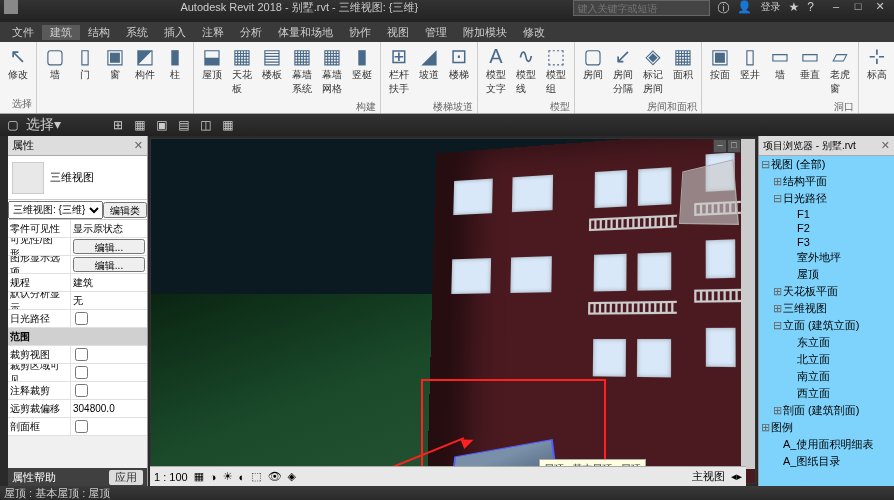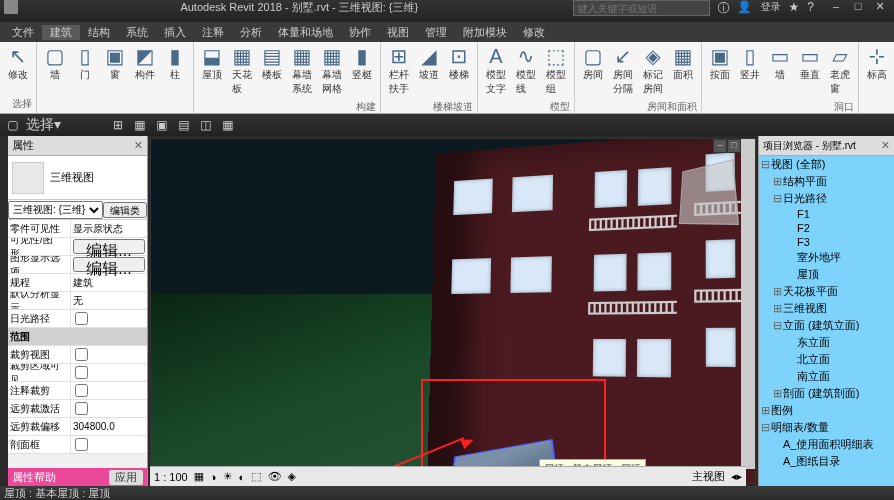--- a/index.html
+++ b/index.html
@@ -32,22 +32,22 @@
 .type-name { font-size: 11px; }
 .instance-row { height: 20px; display: flex; align-items: center; border-bottom: 1px solid #ccc; background: #fff; }
 .instance-row select { flex: 1; font-size: 10px; height: 18px; }
 .edit-type-btn { font-size: 10px; padding: 0 4px; height: 16px; }
 .props-grid { flex: 1; overflow-y: auto; }
 .prop-row { display: flex; height: 18px; border-bottom: 1px solid #e0e0e0; background: #fff; }
 .prop-row.section { background: #d0d0d0; font-weight: bold; }
 .prop-label { width: 62px; padding: 0 2px; font-size: 10px; display: flex; align-items: center; overflow: hidden; }
 .prop-value { flex: 1; padding: 0 2px; font-size: 10px; display: flex; align-items: center; border-left: 1px solid #e0e0e0; }
 .prop-value input[type=checkbox]{ margin: 0 0 0 2px; }
-.prop-value button { font-size: 16px; padding: 0 4px; width: 100%; height: 15px; }
-.panel-footer { height: 18px; background: #ec4899; color: #fff; display: flex; align-items: center; justify-content: space-between; padding: 0 4px; font-size: 10px; }
+.prop-value button { font-size: 10px; padding: 0 4px; width: 100%; height: 15px; }
+.panel-footer { height: 18px; background: #404040; color: #fff; display: flex; align-items: center; justify-content: space-between; padding: 0 4px; font-size: 10px; }
 .viewport { flex: 1; background: #1a4a2a; position: relative; border: 1px solid #333; margin: 2px; }
 .vp-titlebar { position: absolute; top: 0; right: 0; display: flex; gap: 2px; background: #333; padding: 1px; }
 .vp-tbtn { width: 12px; height: 12px; background: #555; color: #ccc; font-size: 9px; text-align: center; cursor: pointer; }
 .viewcube { position: absolute; top: 24px; right: 20px; width: 60px; height: 60px; background: rgba(200,200,200,.6); transform: perspective(100px) rotateX(15deg) rotateY(-25deg); border: 1px solid #aaa; }
 .building-scene { position: absolute; left: 0; top: 0; right: 0; bottom: 0; overflow: hidden; }
 .ground { position: absolute; left: 0; right: 0; bottom: 0; height: 55%; background: linear-gradient(160deg, #0a2512 0%, #1a4a2a 40%, #2a5a3a 100%); }
 .sky { position: absolute; left: 0; right: 0; top: 0; height: 45%; background: #0a1a20; }
 .bldg { position: absolute; left: 280px; top: 10px; width: 320px; height: 380px; background: #4a1a20; transform: perspective(800px) rotateY(-18deg) rotateX(5deg); transform-origin: left center; box-shadow: inset 40px 0 30px rgba(0,0,0,.5); }
 .win { position: absolute; background: #d8e8f8; box-shadow: inset 0 0 4px rgba(0,0,0,.3); }
 .balc { position: absolute; background: repeating-linear-gradient(90deg,#ccc 0 2px, transparent 2px 5px); border-top: 2px solid #ccc; border-bottom: 2px solid #ccc; height: 12px; }
@@ -334,26 +334,20 @@
             <input type="checkbox" style="">
           </div>
         </div>
         <div class="prop-row">
           <div class="prop-label">注释裁剪</div>
           <div class="prop-value">
             <input type="checkbox" style="">
           </div>
         </div>
         <div class="prop-row">
-          <div class="prop-label">远剪裁激活</div>
-          <div class="prop-value">
-            <input type="checkbox" style="">
-          </div>
-        </div>
-        <div class="prop-row">
           <div class="prop-label">远剪裁偏移</div>
           <div class="prop-value">304800.0</div>
         </div>
         <div class="prop-row">
           <div class="prop-label">剖面框</div>
           <div class="prop-value">
             <input type="checkbox" style="">
           </div>
         </div>
       </div>
@@ -417,23 +411,23 @@
         <div class="tree-item tree-indent2"><span class="tree-toggle"></span><span>F2</span></div>
         <div class="tree-item tree-indent2"><span class="tree-toggle"></span><span>F3</span></div>
         <div class="tree-item tree-indent2"><span class="tree-toggle"></span><span>室外地坪</span></div>
         <div class="tree-item tree-indent2"><span class="tree-toggle"></span><span>屋顶</span></div>
         <div class="tree-item tree-indent1"><span class="tree-toggle">⊞</span><span>天花板平面</span></div>
         <div class="tree-item tree-indent1"><span class="tree-toggle">⊞</span><span>三维视图</span></div>
         <div class="tree-item tree-indent1"><span class="tree-toggle">⊟</span><span>立面 (建筑立面)</span></div>
         <div class="tree-item tree-indent2"><span class="tree-toggle"></span><span>东立面</span></div>
         <div class="tree-item tree-indent2"><span class="tree-toggle"></span><span>北立面</span></div>
         <div class="tree-item tree-indent2"><span class="tree-toggle"></span><span>南立面</span></div>
+        <div class="tree-item tree-indent2"><span class="tree-toggle"></span><span>西立面</span></div>
         <div class="tree-item tree-indent1"><span class="tree-toggle">⊞</span><span>剖面 (建筑剖面)</span></div>
         <div class="tree-item tree-indent0"><span class="tree-toggle">⊞</span><span>图例</span></div>
-        <div class="tree-item tree-indent0"><span class="tree-toggle">⊟</span><span>明细表/数量</span></div>
         <div class="tree-item tree-indent1"><span class="tree-toggle"></span><span>A_使用面积明细表</span></div>
         <div class="tree-item tree-indent1"><span class="tree-toggle"></span><span>A_图纸目录</span></div>
       </div>
   </div>
 </div>
 
 <div class="viewctrl">
   <span>1 : 100</span>
   <span>▦</span>
   <span>◑</span>

